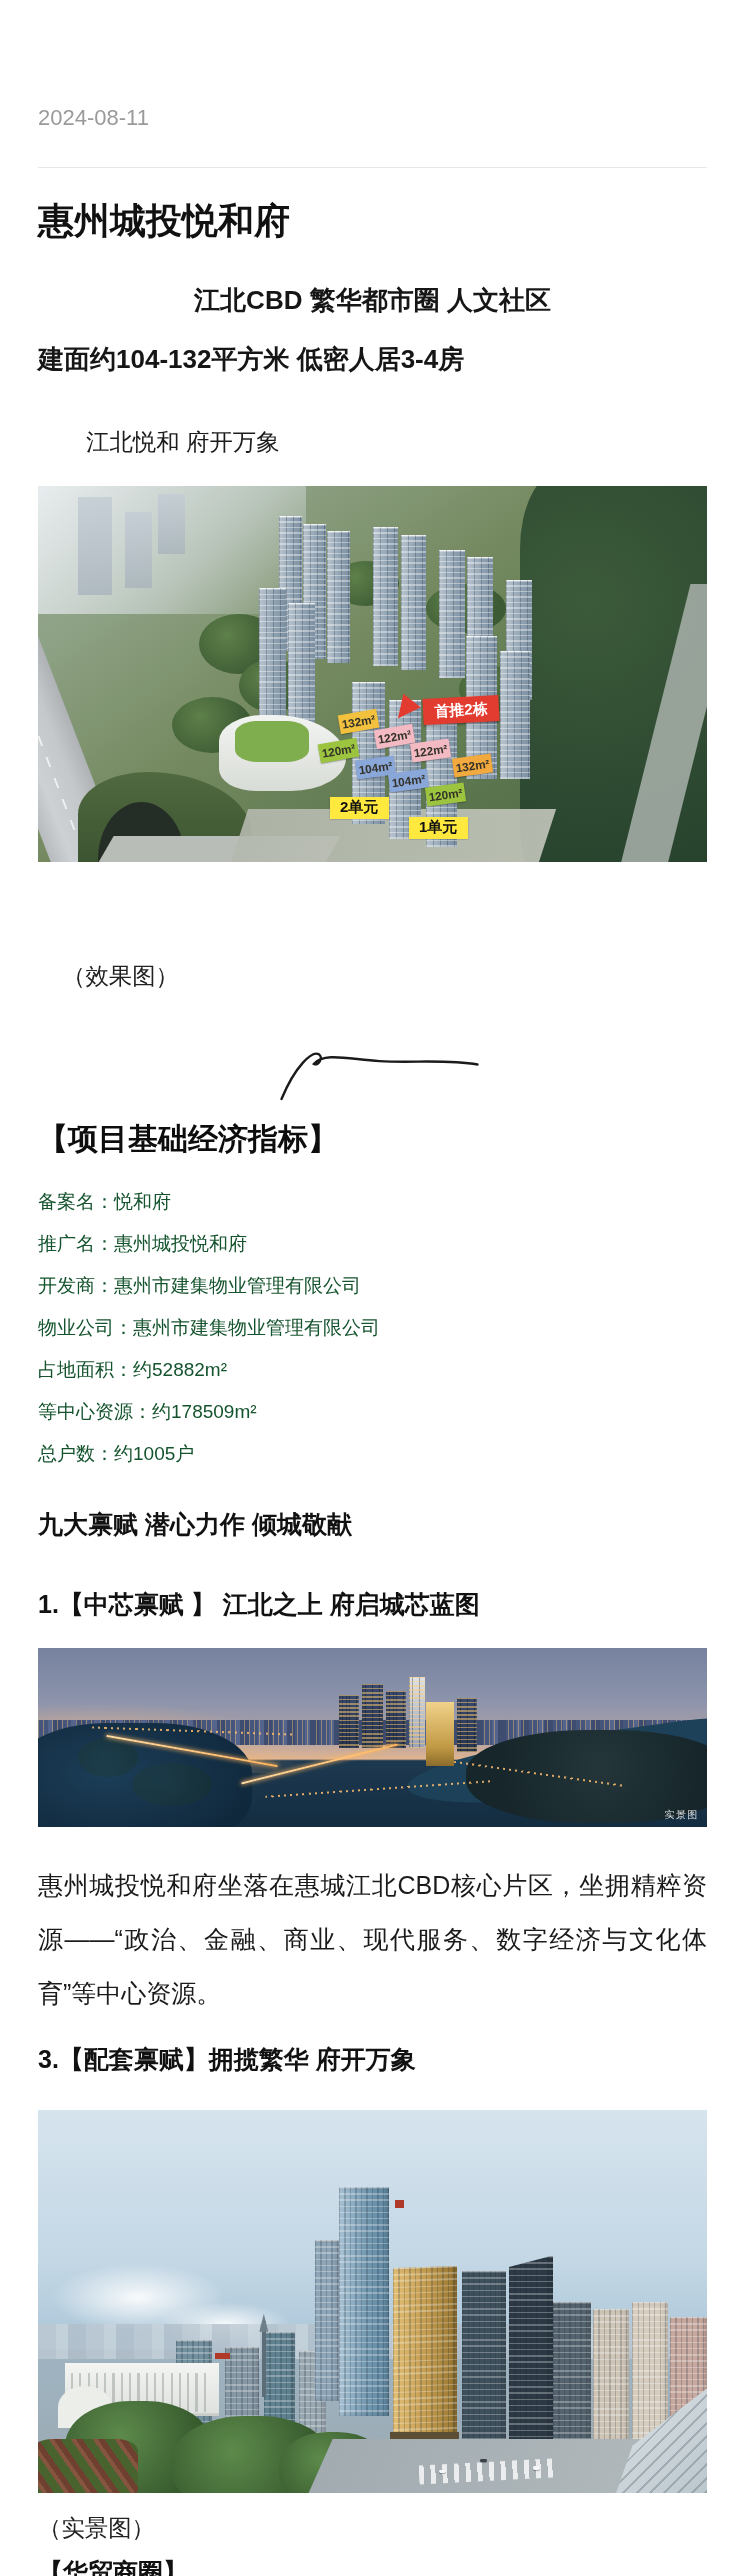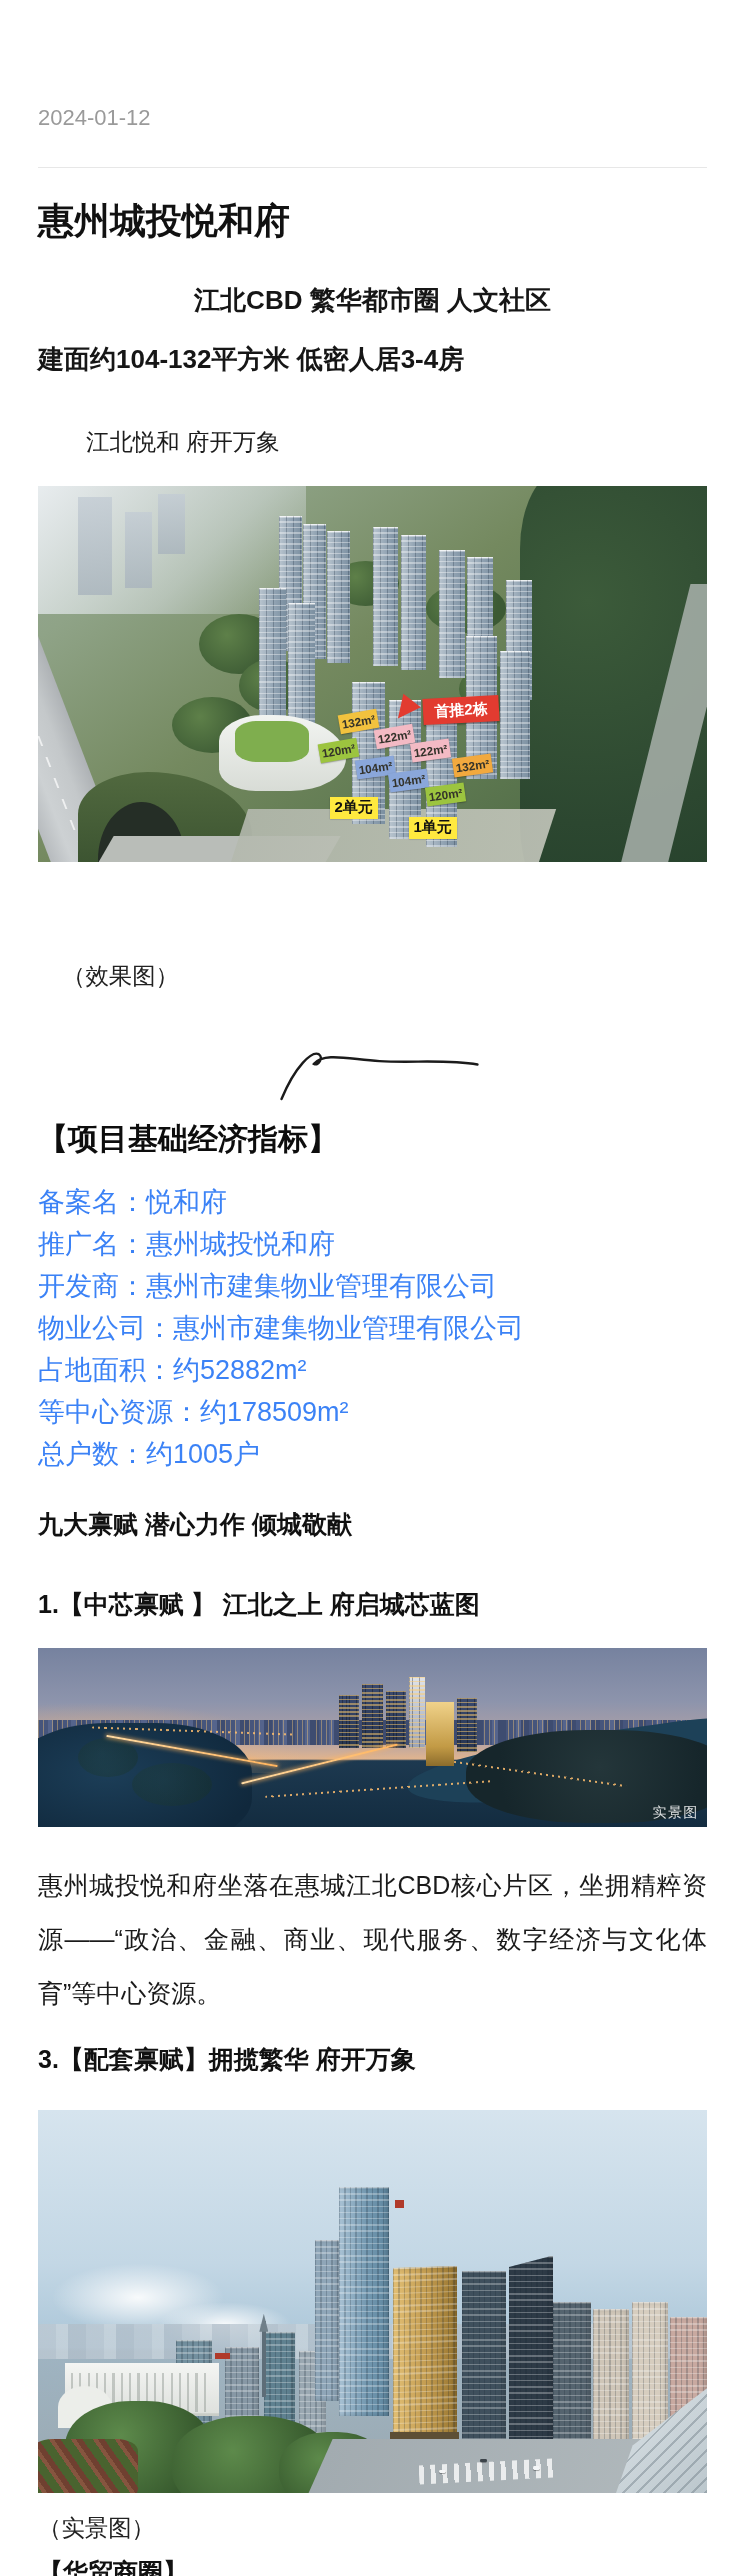--- a/index.html
+++ b/index.html
@@ -8,21 +8,21 @@
   .abs{position:absolute;left:38px;width:669px;}
   .page-title{top:28px;font-size:32px;font-weight:bold;letter-spacing:0.7px;}
   .date{top:105px;font-size:22px;color:#9a9a9a;}
   .divider{top:167px;height:1.4px;background:#e7e7e7;}
   .h1{top:197px;font-size:36px;font-weight:bold;color:#111;}
   .sub{font-size:26px;font-weight:bold;color:#161616;}
   .sub1{top:283px;text-align:center;} .sub2{top:342px;}
   .lead{top:426px;font-size:23.4px;margin-left:48px;}
   .caption{font-size:23.4px;color:#222;}
   .h2{top:1119px;font-size:30px;font-weight:bold;color:#0d0d0d;}
-  .spec{top:1181px;font-size:27px;line-height:42px;color:#3b82f6;}
+  .spec{top:1181px;font-size:19px;line-height:42px;color:#14532d;}
   .bold36{font-size:25px;font-weight:bold;color:#111;}
   .para{top:1858px;font-size:25px;line-height:54px;color:#1a1a1a;text-align:justify;}
   .cut-line{top:2556px;font-size:25px;font-weight:bold;color:#111;}
 
   
   .fig{position:absolute;left:38px;width:669px;overflow:hidden;}
   .fig *{position:absolute;}
   
   #fig1{top:486px;height:376px;background:linear-gradient(145deg,#9aa89a 0%,#8fa387 18%,#74895f 45%,#5d7850 70%,#46603f 100%);}
   .fog{left:0;top:0;width:40%;height:34%;background:linear-gradient(135deg,rgba(236,240,243,.95),rgba(220,226,230,.55) 60%,rgba(210,220,215,0));}
@@ -38,21 +38,21 @@
   .tunnel-road{left:10%;top:93%;width:34%;height:8%;background:#b9bdb8;transform:skewX(-30deg);}
   .ground{left:30%;top:86%;width:46%;height:15%;background:linear-gradient(90deg,#b4b9ae,#c3c6bb);transform:skewX(-18deg);opacity:.9;}
   .tw{background:linear-gradient(90deg,#b9c5cf,#8fa1b1 60%,#7b8fa0);box-shadow:inset 0 1.4px 0 rgba(255,255,255,.75);}
   .tw:before{content:"";position:absolute;inset:0;background:
      repeating-linear-gradient(180deg,rgba(255,255,255,.38) 0 1.4px,rgba(0,0,0,0) 1.4px 5.5px),
      repeating-linear-gradient(90deg,rgba(25,40,58,.28) 0 1.4px,rgba(0,0,0,0) 1.4px 7px);}
   .podium{left:27%;top:61%;width:19%;height:20%;background:linear-gradient(180deg,#f2f4f1,#d8dcd6);border-radius:36% 60% 45% 30%;}
   .podium-roof{left:29.5%;top:62.5%;width:11%;height:11%;background:#7fae4e;border-radius:30%;}
   .chip{display:flex;align-items:center;justify-content:center;width:39px;height:18.6px;
         font-size:11.7px;font-weight:bold;color:#33322a;box-shadow:0 0.7px 1.4px rgba(0,0,0,.35);}
-  .unit{display:flex;align-items:center;justify-content:center;width:48px;height:22px;
+  .unit{display:flex;align-items:center;justify-content:center;width:59px;height:22px;
         font-size:15px;font-weight:bold;color:#111;box-shadow:0 0.7px 1.4px rgba(0,0,0,.35);}
   .banner{display:flex;align-items:center;justify-content:center;left:57.5%;top:56%;width:76px;height:26px;
         font-size:15px;font-weight:bold;color:#fff;box-shadow:0 1.4px 2.1px rgba(0,0,0,.4);transform:rotate(-3deg);}
   .arrow{left:53.2%;top:56.5%;width:0;height:0;border-left:11px solid transparent;border-right:11px solid transparent;
         border-top:23.4px solid #e23b30;transform:rotate(38deg);}
   
   #fig2{top:1648px;height:179px;background:linear-gradient(180deg,#76829f 0%,#8d94ac 30%,#b3a3a6 52%,#e0b48f 62%,#1d3950 63%,#132c40 100%);}
   .glow{left:-5%;top:30%;width:45%;height:40%;background:radial-gradient(ellipse at 30% 80%,rgba(255,190,120,.65),rgba(255,190,120,0) 70%);}
   .skyline{left:0;top:40%;width:100%;height:14%;background:#4d5c82;
      -webkit-mask-image:none;}
@@ -60,21 +60,21 @@
   .skyline:after{content:"";position:absolute;inset:0;background:repeating-linear-gradient(90deg,rgba(255,205,120,.8) 0 0.7px,transparent 0.7px 4.8px);opacity:.5;}
   .ntw{background:linear-gradient(180deg,#39496e,#26344f);box-shadow:inset 0 0 0 0.7px rgba(255,220,150,.15);}
   .ntw:before{content:"";position:absolute;inset:0;background:repeating-linear-gradient(180deg,rgba(255,205,110,.5) 0 1.4px,transparent 1.4px 4.1px),repeating-linear-gradient(90deg,rgba(0,0,0,.3) 0 0.7px,transparent 0.7px 3.4px);}
   .gold-tw{left:58%;top:30%;width:4.2%;height:36%;background:linear-gradient(180deg,#f0d28a,#c29a45 70%,#8c6c2c);}
   .lake{left:-4%;top:42%;width:36%;height:70%;background:radial-gradient(ellipse at 40% 40%,#1c3e58,#10283c 75%);border-radius:40%;}
   .island{background:radial-gradient(circle at 40% 40%,#24443342,#16302466);border-radius:50%;}
   .river{left:55%;top:48%;width:55%;height:34%;background:#1d4158;border-radius:50% 30% 40% 60%;transform:rotate(-8deg);}
   .peninsula{right:-4%;top:46%;width:40%;height:52%;background:radial-gradient(circle at 50% 40%,#24363a,#16262b 70%);border-radius:45%;}
   .shore{height:2.1px;background:repeating-linear-gradient(90deg,#ffbe6e 0 2.1px,transparent 2.1px 6.2px);opacity:.85;border-radius:1.4px;}
   .bridge{height:2.1px;background:linear-gradient(90deg,#ffd9a0,#ffb45e);box-shadow:0 0 4.1px 0.7px rgba(255,180,94,.8);border-radius:1.4px;}
-  .wm{right:8.3px;bottom:5.5px;left:auto;font-size:14px;color:rgba(255,255,255,.85);letter-spacing:1.4px;}
+  .wm{right:8.3px;bottom:5.5px;left:auto;font-size:10px;color:rgba(255,255,255,.85);letter-spacing:1.4px;}
   
   #fig3{top:2110px;height:383px;background:linear-gradient(180deg,#d6e4ee 0%,#c3d7e5 40%,#abc6d8 62%,#9fb4c2 63%,#9aa8b0 100%);}
   .cloud{background:radial-gradient(ellipse at 50% 50%,rgba(255,255,255,.9),rgba(255,255,255,0) 70%);}
   .haze{left:0;top:56%;width:100%;height:9%;background:repeating-linear-gradient(90deg,#bcc8d2 0 18px,#c8d3db 18px 30px,#b2bfca 30px 48px);opacity:.8;}
   .dtw{box-shadow:inset -2.8px 0 5.5px rgba(0,0,0,.18),inset 0 1.4px 0 rgba(255,255,255,.4);}
   .dtw:before{content:"";position:absolute;inset:0;background:
      repeating-linear-gradient(180deg,rgba(255,255,255,.28) 0 1.4px,transparent 1.4px 6.2px),
      repeating-linear-gradient(90deg,rgba(20,35,48,.22) 0 1.4px,transparent 1.4px 5.5px);}
   .glass-tw{left:45%;top:20%;width:7.4%;height:60%;background:linear-gradient(90deg,#a9c2d4,#7398b0 55%,#5f87a0);}
   .gold-day{left:53%;top:41%;width:9.6%;height:52%;background:linear-gradient(90deg,#e2bf75,#c19a4e 55%,#96742f);transform:skewY(-2deg);}
@@ -91,21 +91,21 @@
   .canopy{right:-2%;left:auto;top:70%;width:16%;height:32%;background:linear-gradient(135deg,#dde4e8,#b8c4ca);clip-path:polygon(100% 0,100% 100%,0 100%,18% 55%);}
   .canopy:before{content:"";position:absolute;inset:0;background:repeating-linear-gradient(135deg,rgba(90,105,115,.35) 0 2.1px,transparent 2.1px 9.7px);}
   .redsign{left:53.4%;top:23.5%;width:8.3px;height:8.3px;background:#b03a2a;}
   .car{width:7px;height:3.4px;border-radius:1.4px;background:#f4f6f7;box-shadow:0 0.7px 0.7px rgba(0,0,0,.4);}
 </style>
 </head>
 <body>
 
 <div id="page">
 
-  <div class="abs date">2024-01-12</div>
+  <div class="abs date">2024-08-11</div>
   <div class="abs divider"></div>
 
   <div class="abs h1">惠州城投悦和府</div>
   <div class="abs sub sub1">江北CBD 繁华都市圈 人文社区</div>
   <div class="abs sub sub2">建面约104-132平方米 低密人居3-4房</div>
   <div class="abs lead">江北悦和 府开万象</div>
 
   <div class="fig" id="fig1">
     <div class="forest"></div>
     <div class="fog"></div>

